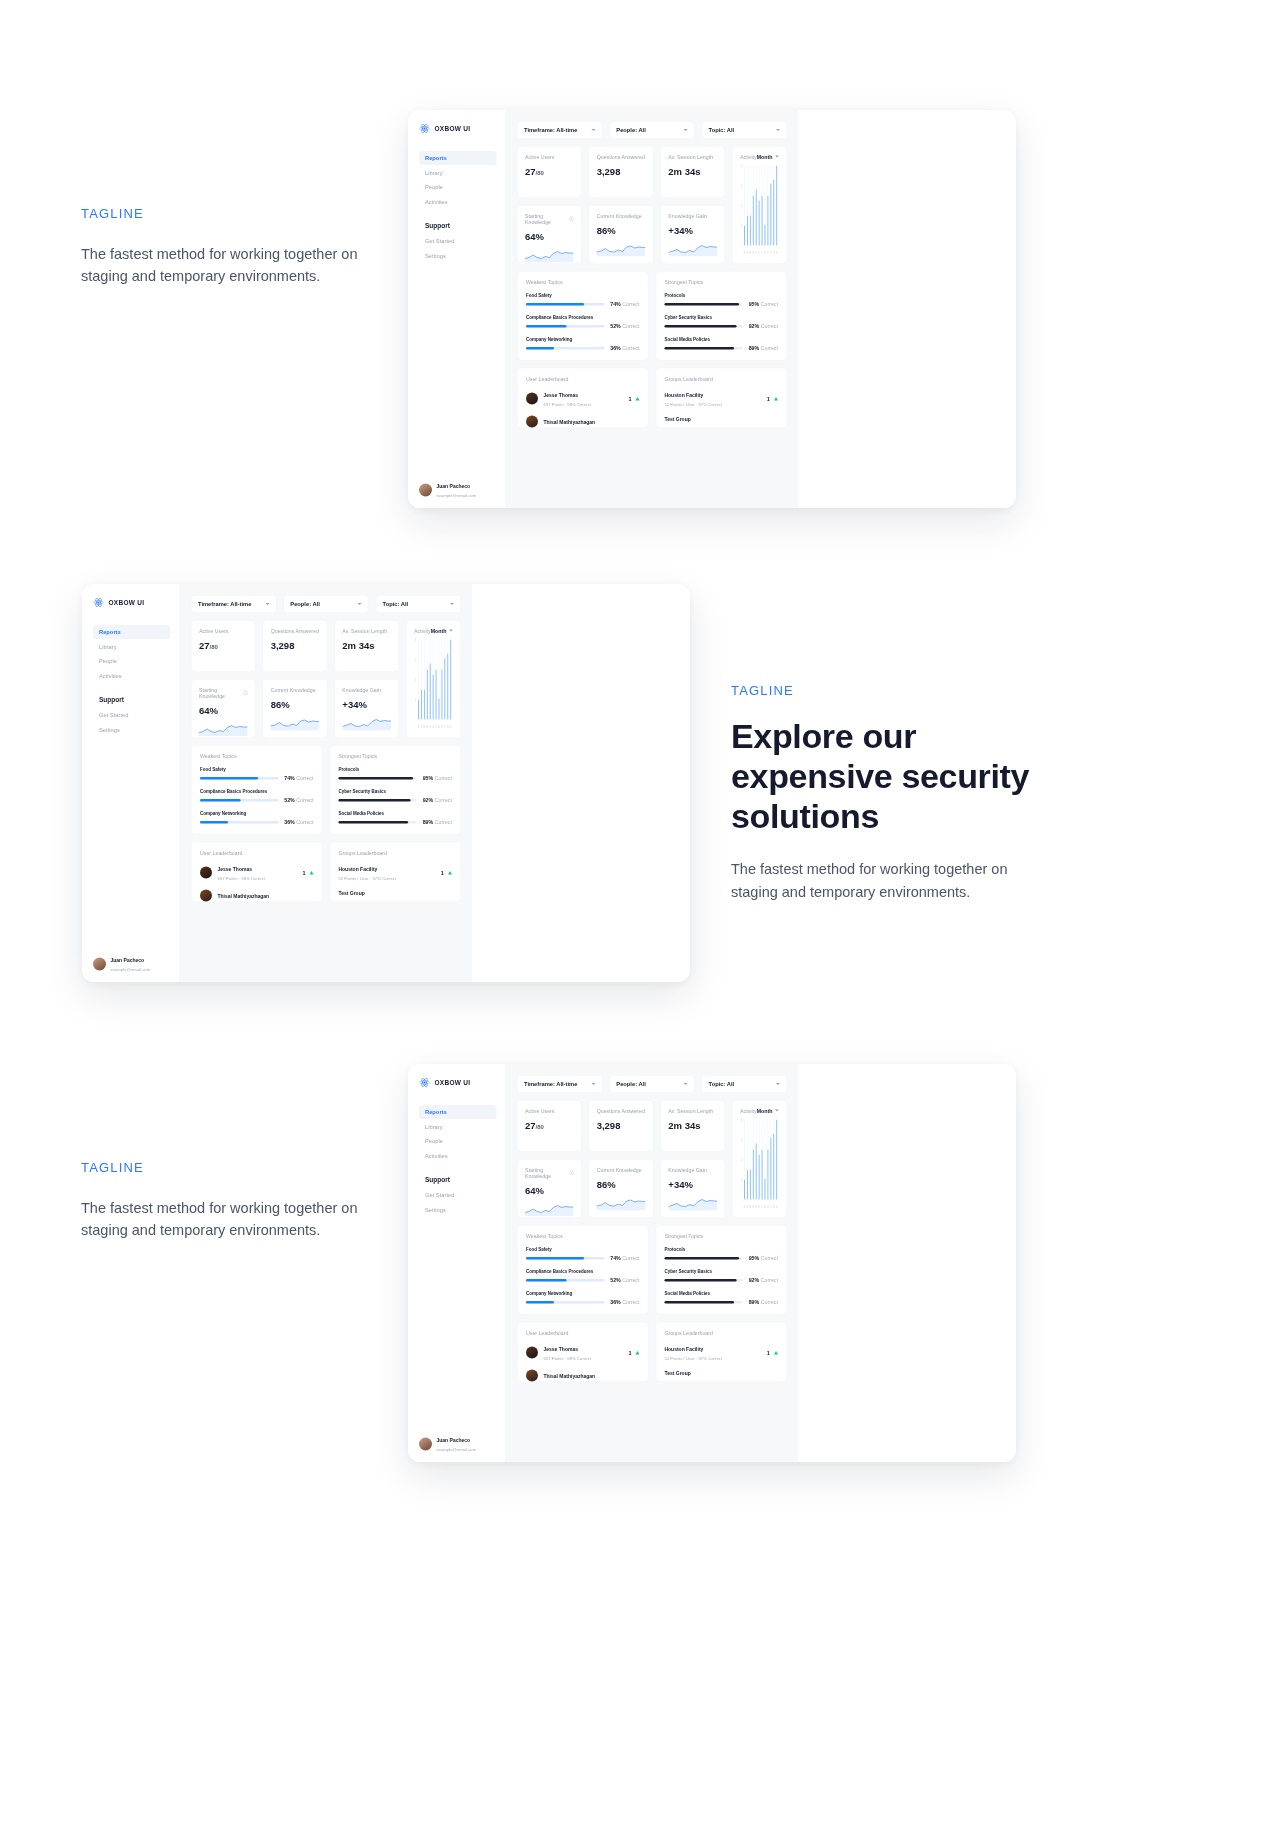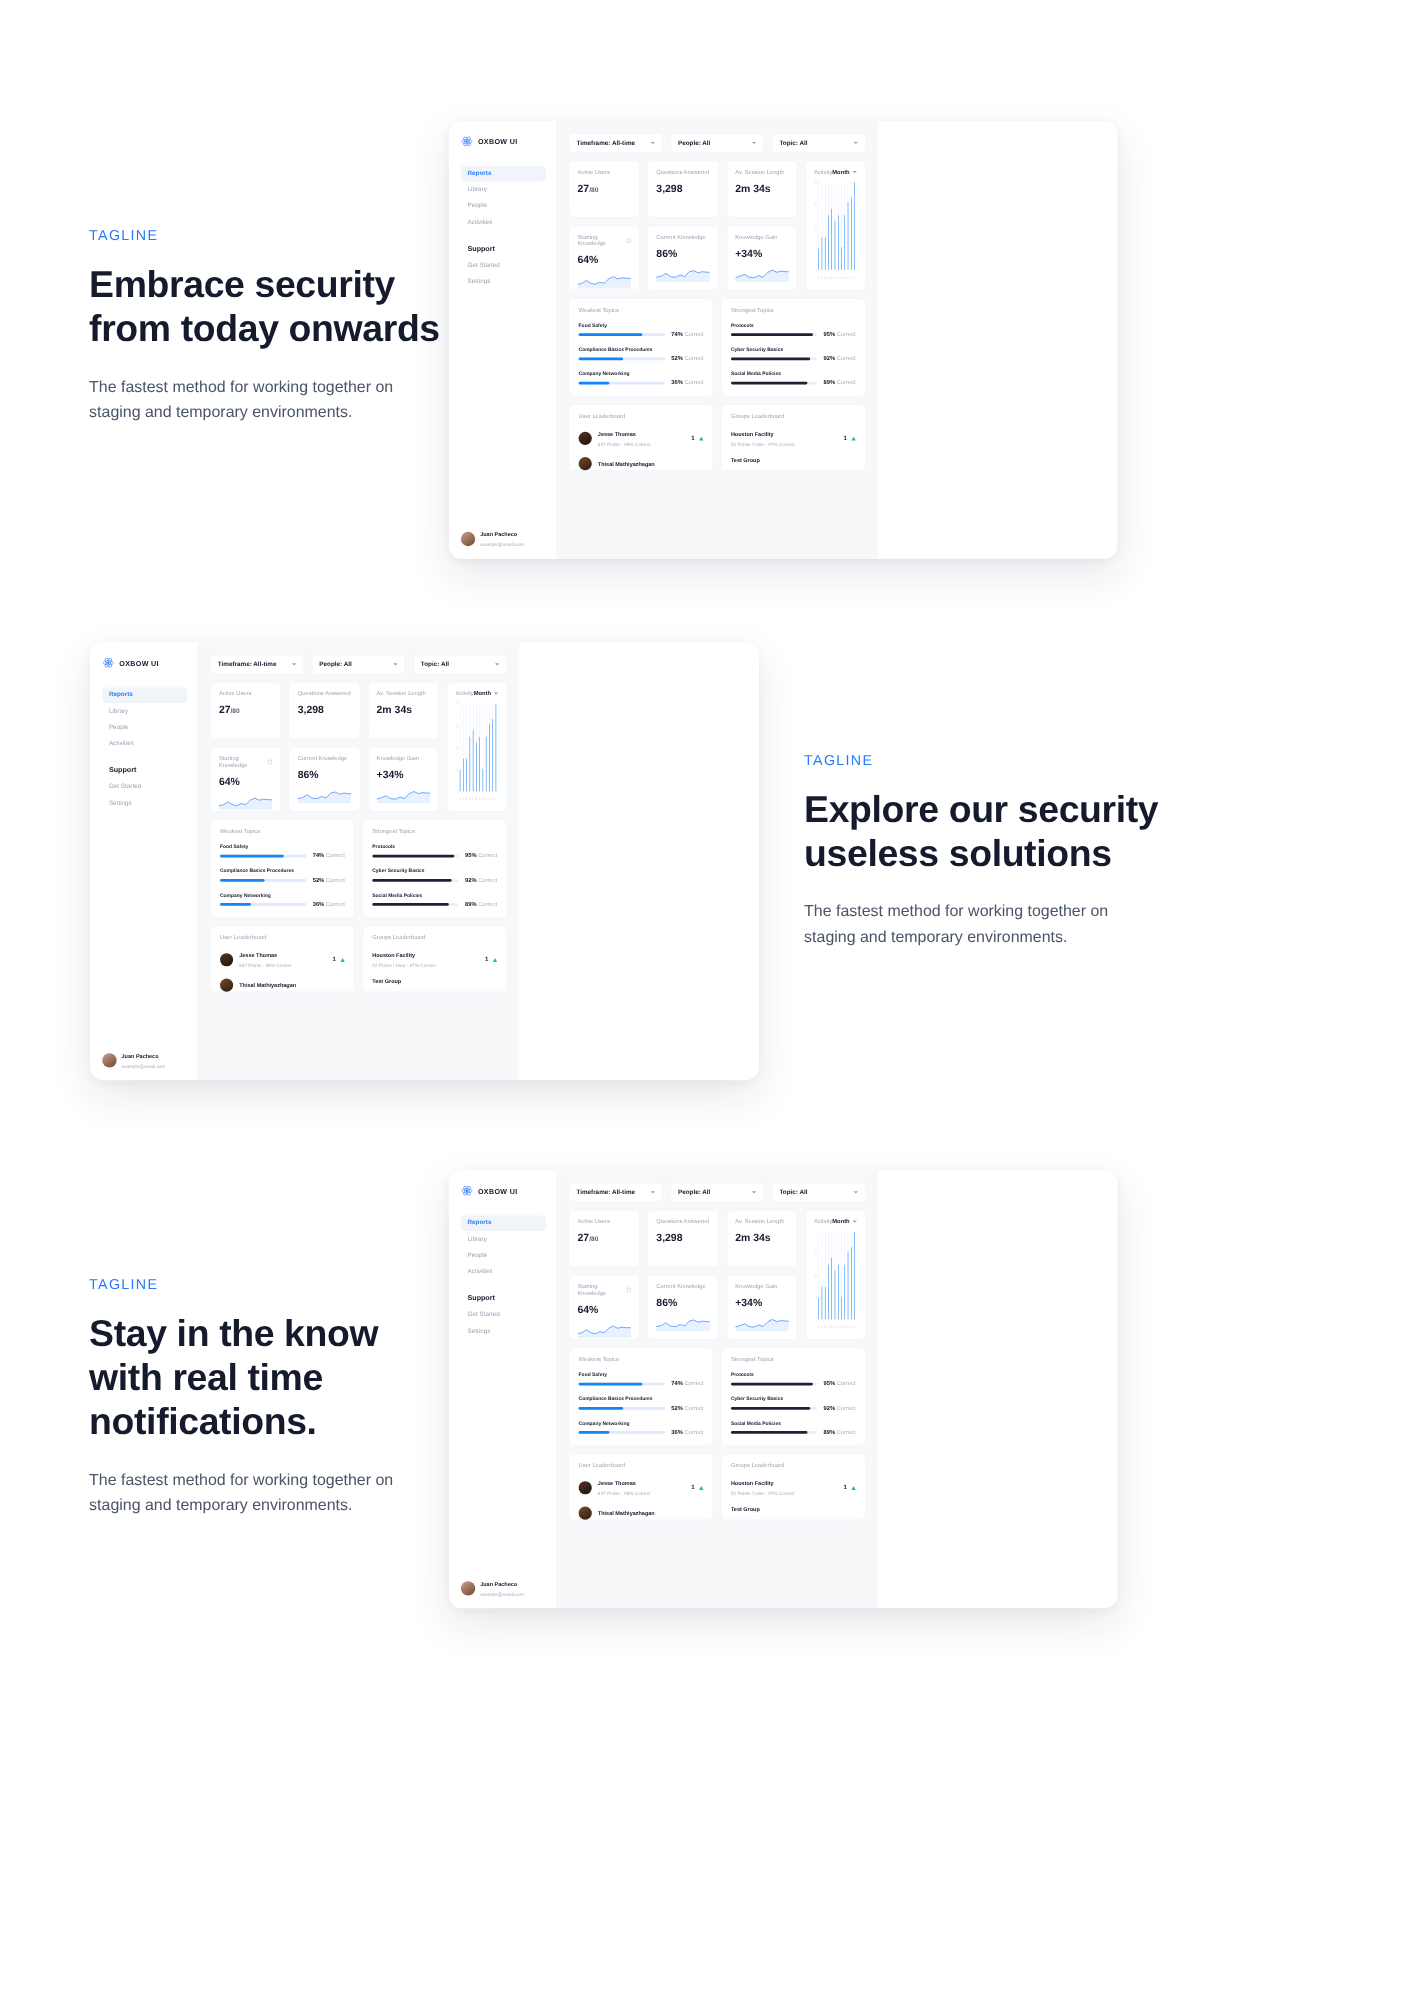--- a/index.html
+++ b/index.html
@@ -142,21 +142,20 @@
             border-right: 4.5px solid transparent; border-bottom: 7px solid #16c784; }
   .lb-text-entry { margin-top: 16px; display: flex; align-items: center; }
 </style>
 </head>
 <body>
 
 <div class="page">
 
   <div class="promo" style="left:81px; top:206px;">
     <div class="tagline">TAGLINE</div>
-    <div class="headline">Embrace security from today onwards</div>
     <div class="subcopy">The fastest method for working together on staging and temporary environments.</div>
   </div>
 
   <div class="dash small" id="dash1" style="left:408px; top:110px;">
   <div class="board">
 
     <aside class="sidebar">
       <div class="brand">
         <span class="brand-mark">
           <svg viewBox="0 0 24 24" width="22" height="22">
@@ -706,27 +705,26 @@
           </div>
         </div>
       </div>
 
     </section>
   </div>
 </div>
 
   <div class="promo" style="left:731px; top:683px;">
     <div class="tagline">TAGLINE</div>
-    <div class="headline">Explore our security useless solutions</div>
+    <div class="headline">Explore our expensive security solutions</div>
     <div class="subcopy" style="max-width:290px">The fastest method for working together on staging and temporary environments.</div>
   </div>
 
   <div class="promo" style="left:81px; top:1160px;">
     <div class="tagline">TAGLINE</div>
-    <div class="headline">Stay in the know with real time notifications.</div>
     <div class="subcopy">The fastest method for working together on staging and temporary environments.</div>
   </div>
 
   <div class="dash small" id="dash3" style="left:408px; top:1064px;">
   <div class="board">
 
     <aside class="sidebar">
       <div class="brand">
         <span class="brand-mark">
           <svg viewBox="0 0 24 24" width="22" height="22">

